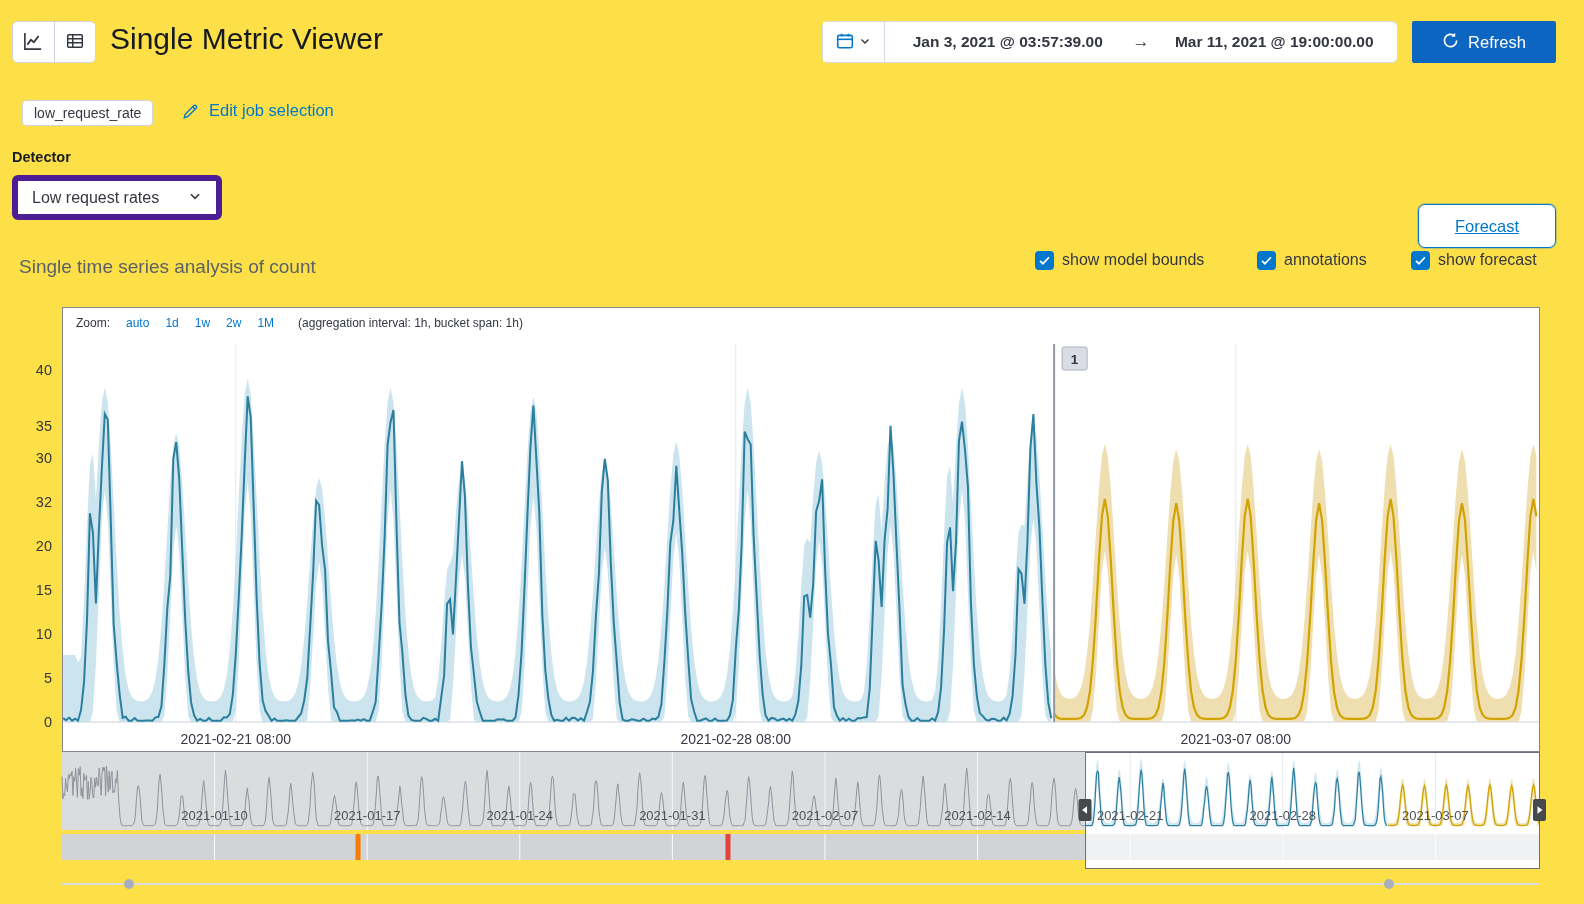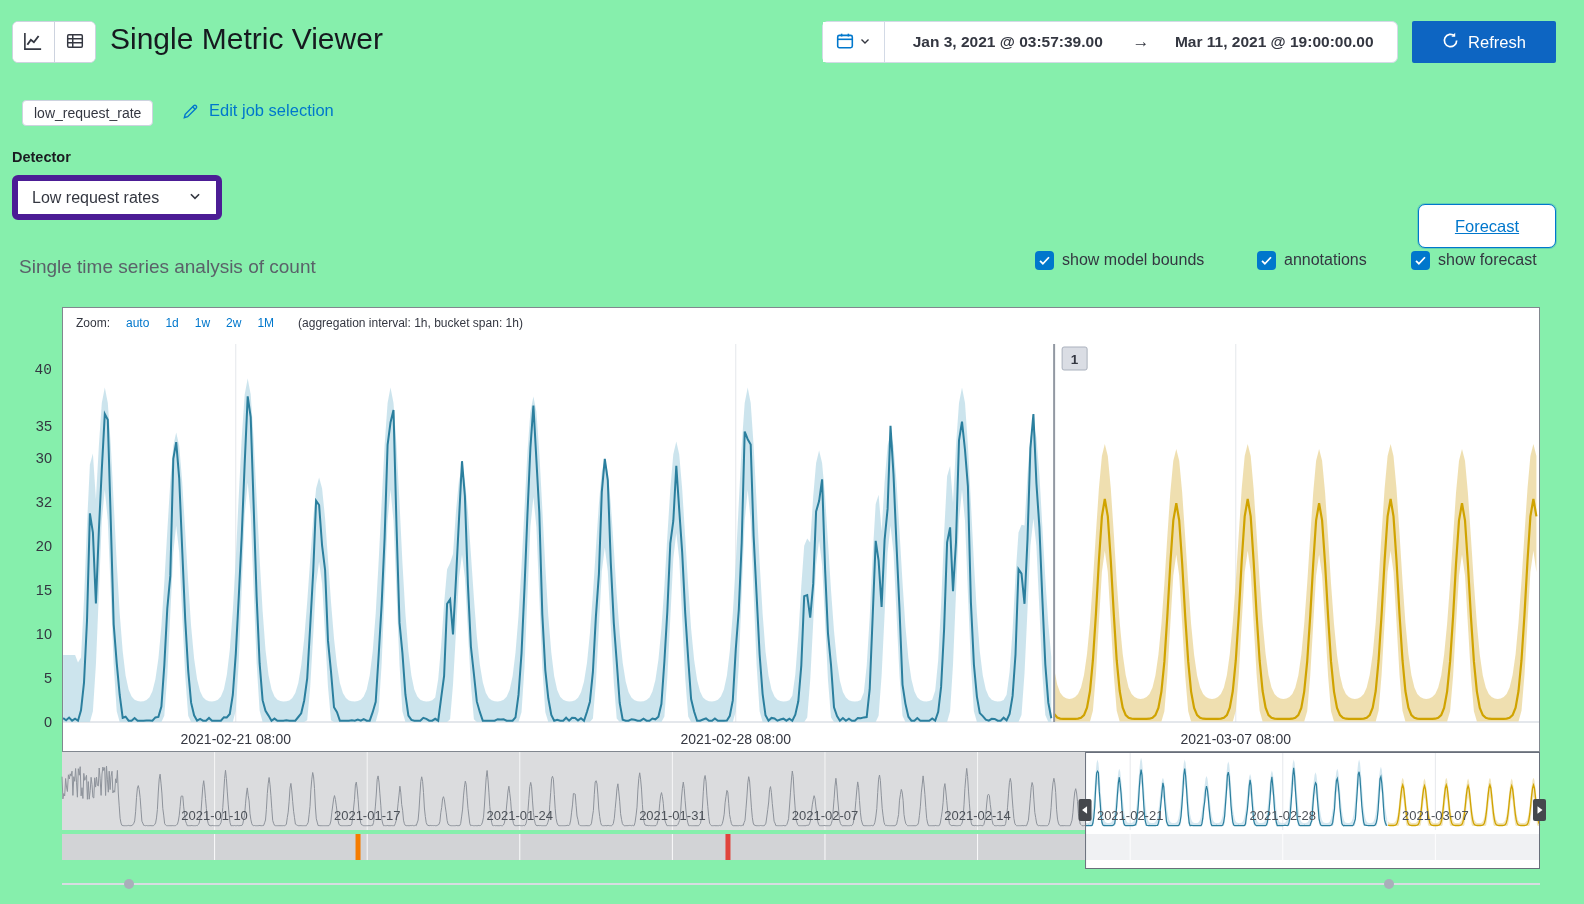--- a/index.html
+++ b/index.html
@@ -1,18 +1,18 @@
 <!DOCTYPE html>
 <html><head>
 <meta charset="utf-8">
 <style>
   *{margin:0;padding:0;box-sizing:border-box;}
   html,body{width:1584px;height:904px;}
   body{background:#ffffff;font-family:"Liberation Sans",sans-serif;color:#343741;overflow:hidden;}
-  .page{position:relative;width:1584px;height:904px;background:#86efac;}
+  .page{position:relative;width:1584px;height:904px;background:#fde047;}
   .abs{position:absolute;}
   svg text{font-family:"Liberation Sans",sans-serif;}
 
   .icon-group{left:12px;top:21px;width:84px;height:42px;border:1px solid #cdd3df;border-radius:6px;display:flex;background:#fff;overflow:hidden;}
   .icon-btn{flex:1;display:flex;align-items:center;justify-content:center;cursor:pointer;background:#fff;border:none;}
   .icon-btn+.icon-btn{border-left:1px solid #cdd3df;}
   .page-title{left:110px;top:22px;font-size:30px;font-weight:500;color:#16191f;white-space:nowrap;}
 
   .datepicker{left:822px;top:21px;width:576px;height:42px;border:1px solid #d3dae6;border-radius:6px;background:#fff;display:flex;align-items:center;font-weight:bold;}
   .dp-cal{width:62px;height:100%;display:flex;align-items:center;justify-content:center;gap:5px;border-right:1px solid #d3dae6;cursor:pointer;background:#fff;border-top:none;border-bottom:none;border-left:none;}
@@ -157,21 +157,21 @@
 
   <div class="abs y-axis" id="y-axis">
       <span style="top: 713px;">0</span>
       <span style="top: 669px;">5</span>
       <span style="top: 625px;">10</span>
       <span style="top: 581px;">15</span>
       <span style="top: 537px;">20</span>
       <span style="top: 493px;">32</span>
       <span style="top: 449px;">30</span>
       <span style="top: 405px; margin-top: 12px;">35</span>
-      <span style="top: 361px; font-family: Liberation Mono, monospace;">40</span>
+      <span style="top: 361px;">40</span>
     </div>
 
   <div class="abs chart-panel">
     <svg id="main-svg" width="1476" height="443" viewBox="0 0 1476 443">
         <line x1="172.767619" y1="36" x2="172.767619" y2="414" stroke="#e4e7eb" stroke-width="1"></line>
         <text x="172.767619" y="436" text-anchor="middle" fill="#343741" font-size="14">2021-02-21 08:00</text>
         <line x1="672.7776190000001" y1="36" x2="672.7776190000001" y2="414" stroke="#e4e7eb" stroke-width="1"></line>
         <text x="672.7776190000001" y="436" text-anchor="middle" fill="#343741" font-size="14">2021-02-28 08:00</text>
         <line x1="1172.7876190000002" y1="36" x2="1172.7876190000002" y2="414" stroke="#e4e7eb" stroke-width="1"></line>
         <text x="1172.7876190000002" y="436" text-anchor="middle" fill="#343741" font-size="14">2021-03-07 08:00</text>

